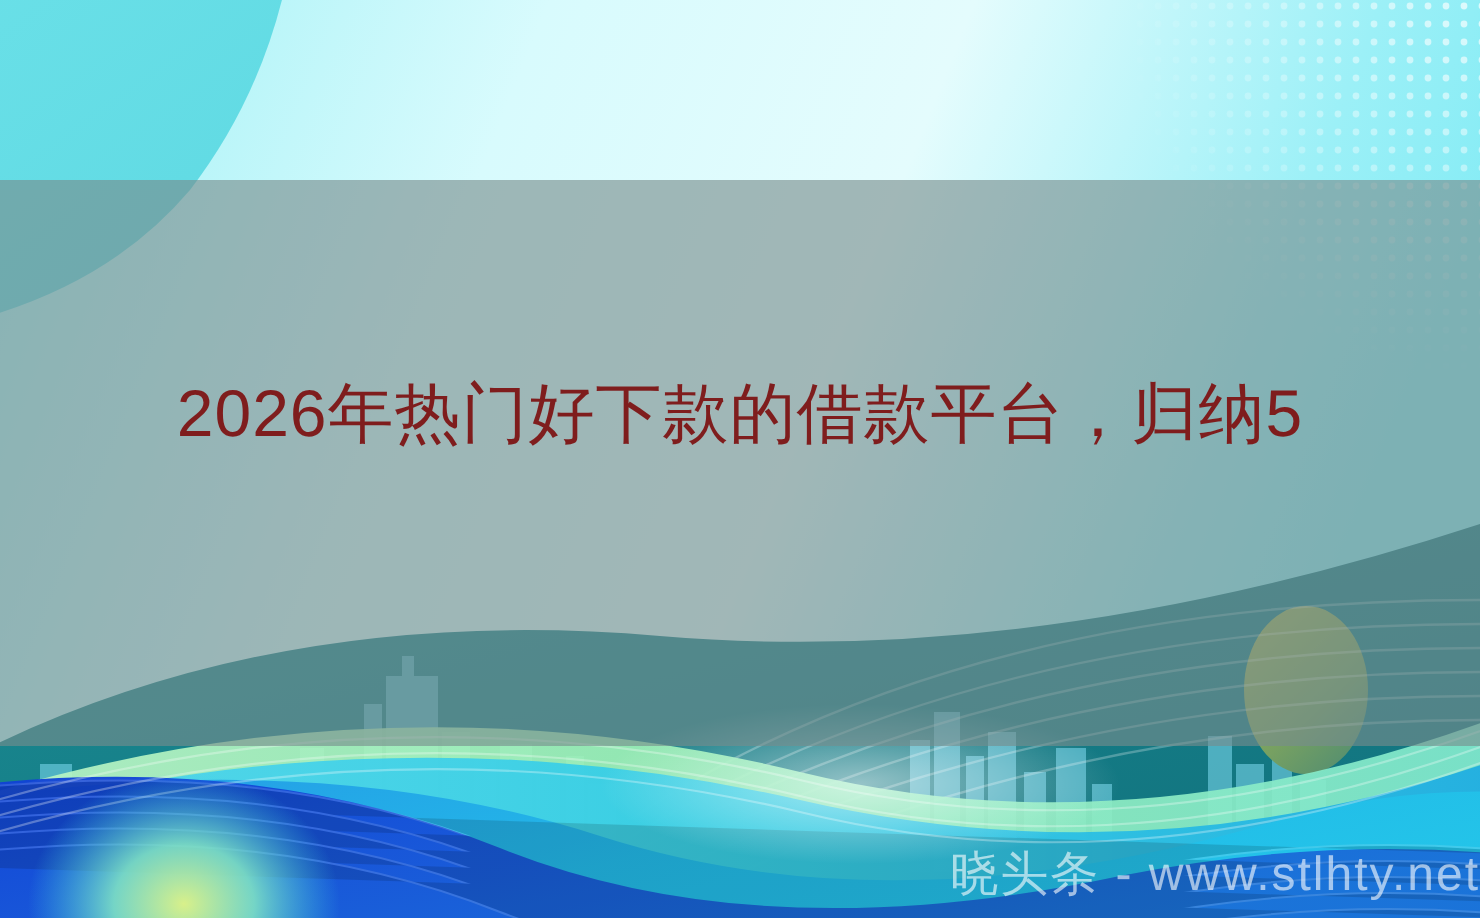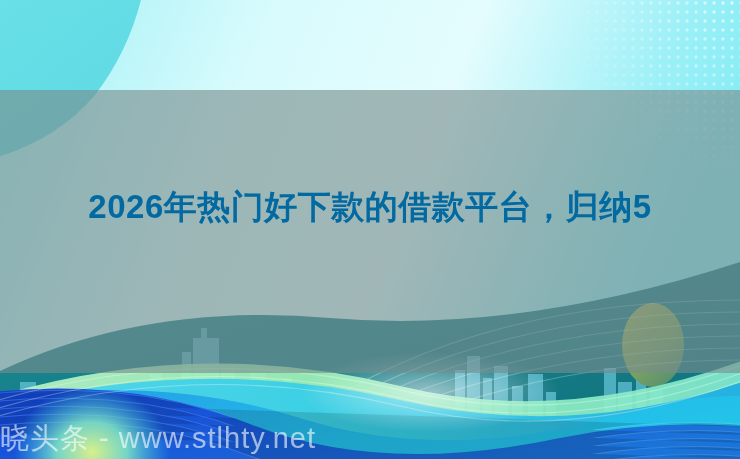--- a/index.html
+++ b/index.html
@@ -43,37 +43,37 @@
     position: absolute;
     left: 0;
     top: 181px;
     width: 740px;
     text-align: center;
     padding: 0 26px;
     box-sizing: border-box;
   }
   .title-line {
     display: block;
-    color: #0369a1;
+    color: #7f1d1d;
     font-size: 33px;
     line-height: 52px;
-    font-weight: 700;
+    font-weight: 400;
     letter-spacing: 0.5px;
     white-space: nowrap;
     font-family: "Liberation Sans", "DejaVu Sans", sans-serif;
   }
 
   #watermark {
     position: absolute;
     left: 0;
     top: 420px;
     width: 740px;
-    text-align: left;
+    text-align: right;
     color: rgba(255, 255, 255, 0.60);
-    font-size: 29px;
+    font-size: 24px;
     line-height: 36px;
     letter-spacing: 1px;
     white-space: nowrap;
     pointer-events: none;
     font-family: "Liberation Sans", "DejaVu Sans", sans-serif;
   }
 </style>
 </head>
 <body>
 

